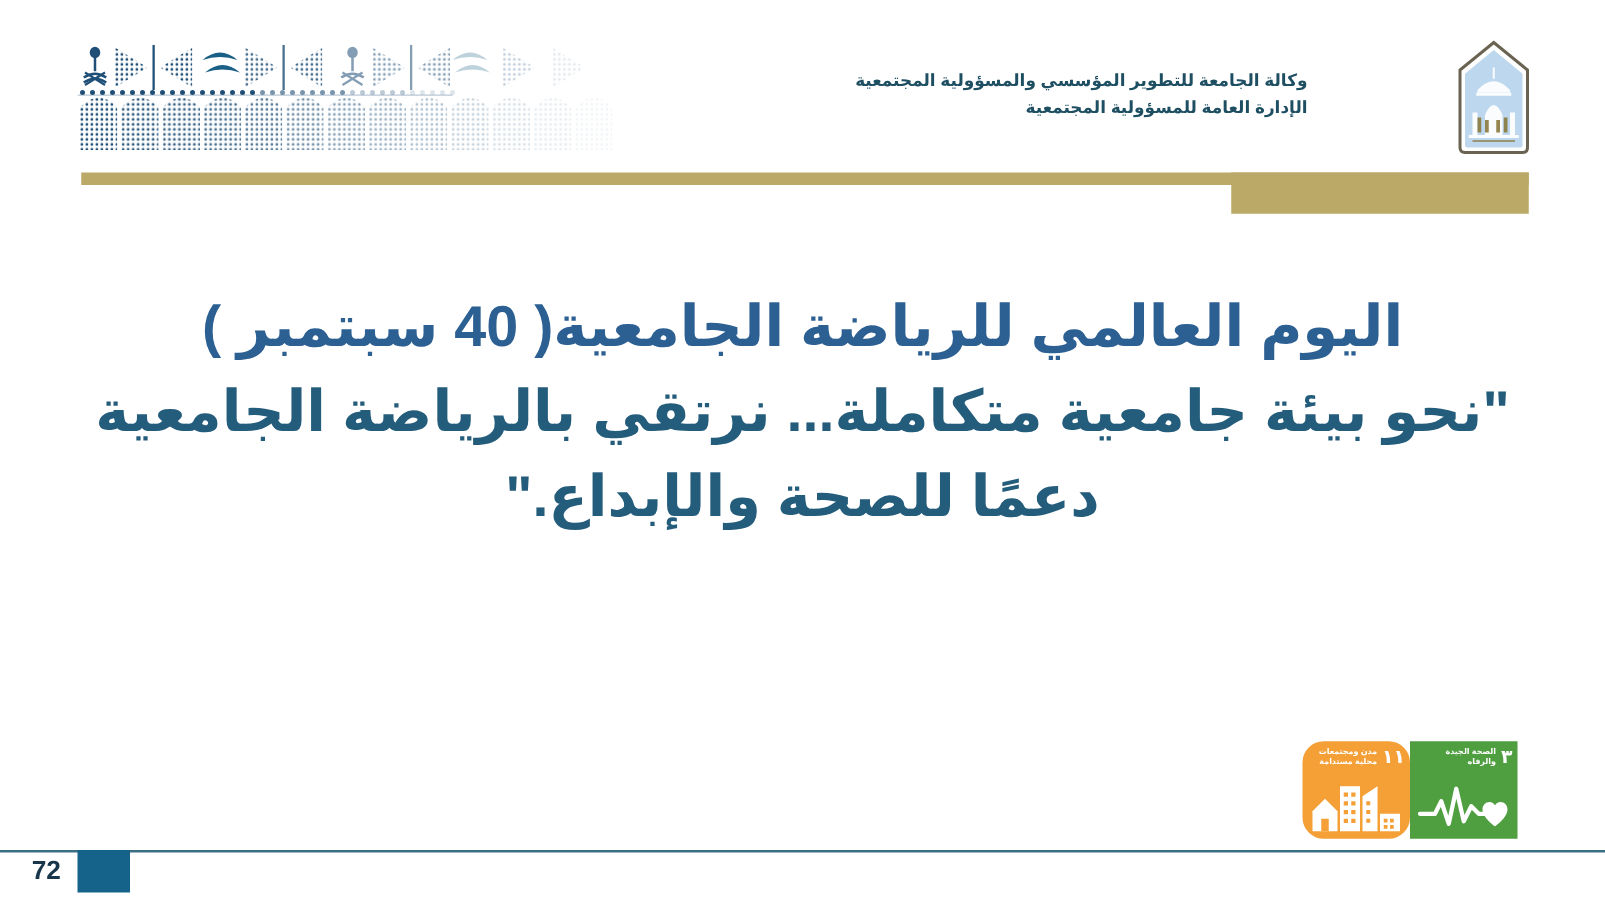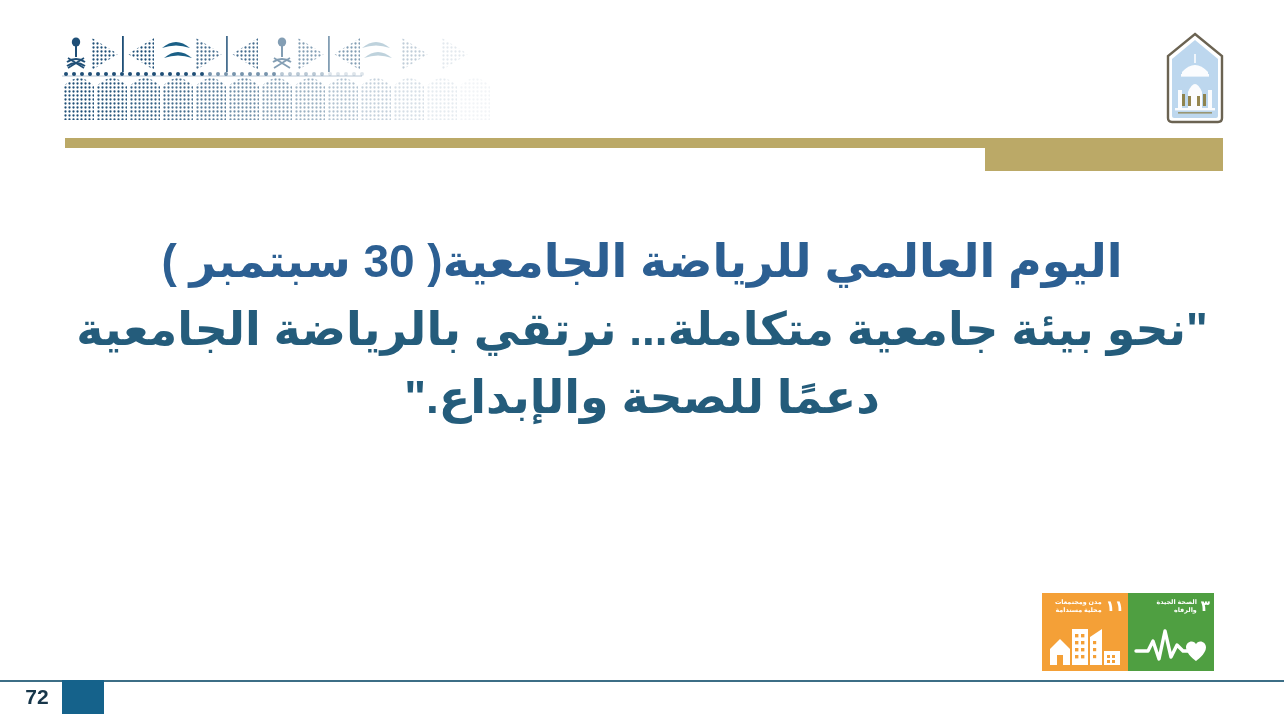--- a/index.html
+++ b/index.html
@@ -108,21 +108,21 @@
     display: flex;
     flex-direction: row;
   }
   .sdg {
     position: relative;
     width: 86px;
     height: 78px;
     box-sizing: border-box;
     overflow: hidden;
   }
-  .sdg.orange { background: #f4a037; }
+  .sdg.orange { background: #f4a037; border-radius: 17px; }
   .sdg.green  { background: #4f9f41; }
   .sdg .sdg-head {
     position: absolute;
     top: 5px; left: 4px; right: 4px;
     display: flex;
     flex-direction: row-reverse;
     align-items: flex-start;
     justify-content: flex-start;
     gap: 4px;
   }
@@ -352,20 +352,24 @@
         <g transform="translate(365,0)" opacity="0.11" clip-path="url(#archClip)">
             <rect width="30" height="52" fill="url(#dots)"></rect>
           </g>
         <g transform="translate(398,0)" opacity="0.06" clip-path="url(#archClip)">
             <rect width="30" height="52" fill="url(#dots)"></rect>
           </g>
       </g>
     </svg>
   </div>
 
+  <div id="org-text">
+    <div class="line1">وكالة الجامعة للتطوير المؤسسي والمسؤولية المجتمعية</div>
+    <div class="line2">الإدارة العامة للمسؤولية المجتمعية</div>
+  </div>
 
   <div id="ksu-logo">
     <svg width="62" height="92" viewBox="0 0 62 92" xmlns="http://www.w3.org/2000/svg">
       <path d="M31 2 L58 24 L58 86 Q58 90 54 90 L8 90 Q4 90 4 86 L4 24 Z" fill="#ffffff" stroke="#6b6352" stroke-width="2.4"></path>
       <path d="M31 8 L54 27 L54 84 Q54 86 52 86 L10 86 Q8 86 8 84 L8 27 Z" fill="#bdd7ee"></path>
 
       <g fill="#ffffff" opacity="0.95">
         <path d="M31 22 L31 31" stroke="#ffffff" stroke-width="1.6"></path>
         <path d="M18 40 Q31 26 44 40 L44 42 L18 42 Z"></path>
         <rect x="17" y="42" width="28" height="2.6"></rect>
@@ -383,21 +387,21 @@
       </g>
       <rect x="14" y="80" width="34" height="1.6" fill="#8a7a3e" opacity="0.7"></rect>
     </svg>
   </div>
 
   <div id="gold-thin"></div>
   <div id="gold-block"></div>
 </div>
 
 <div id="title-wrap">
-  <div class="tline l1">اليوم العالمي للرياضة الجامعية( 30 سبتمبر )</div>
+  <div class="tline l1">اليوم العالمي للرياضة الجامعية( 40 سبتمبر )</div>
   <div class="tline l2">"نحو بيئة جامعية متكاملة... نرتقي بالرياضة الجامعية</div>
   <div class="tline l3">دعمًا للصحة والإبداع."</div>
 </div>
 
 <div id="sdg-wrap">
 
   <div class="sdg orange">
     <div class="sdg-head">
       <span class="sdg-num">١١</span>
       <span class="sdg-label">مدن ومجتمعات محلية مستدامة</span>

